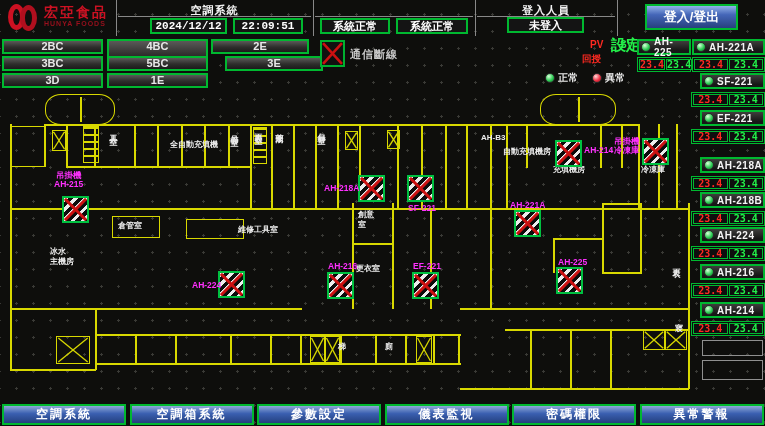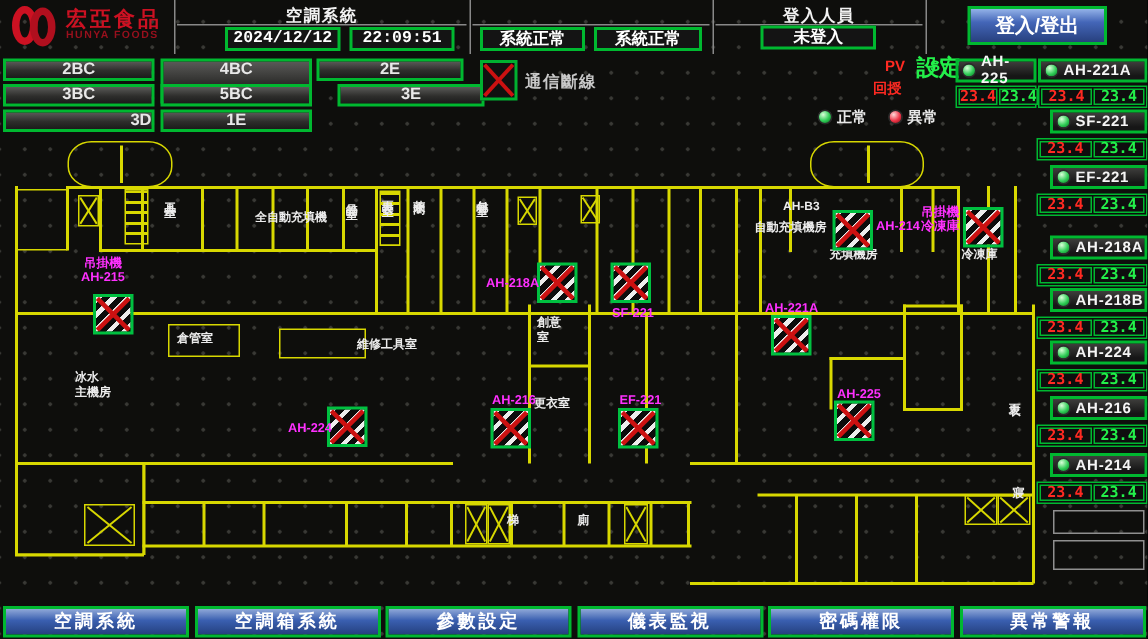--- a/index.html
+++ b/index.html
@@ -103,21 +103,21 @@
     <div class="btn-blue" style="left:645px;top:4px;width:93px;height:26px;line-height:22px">登入/登出</div>
   </div>
 
   <div class="abs" id="zones" style="left:0;top:0">
       <div class="btn-bevel" style="left: 2px; top: 39px; width: 101px; height: 15px; line-height: 11px;">2BC</div>
       <div class="btn-bevel" style="left: 107px; top: 39px; width: 101px; height: 30px; line-height: 11px;">4BC</div>
       <div class="btn-bevel" style="left: 211px; top: 39px; width: 98px; height: 15px; line-height: 11px;">2E</div>
       <div class="btn-bevel" style="left: 2px; top: 56px; width: 101px; height: 15px; line-height: 11px;">3BC</div>
       <div class="btn-bevel" style="left: 107px; top: 56px; width: 101px; height: 15px; line-height: 11px;">5BC</div>
       <div class="btn-bevel" style="left: 211px; top: 56px; width: 98px; height: 15px; line-height: 11px; margin-left: 14px;">3E</div>
-      <div class="btn-bevel" style="left: 2px; top: 73px; width: 101px; height: 15px; line-height: 11px; text-align: right;">3D</div>
+      <div class="btn-bevel" style="left: 2px; top: 73px; width: 101px; height: 15px; line-height: 11px;">3D</div>
       <div class="btn-bevel" style="left: 107px; top: 73px; width: 101px; height: 15px; line-height: 11px;">1E</div>
     </div>
 
   <div class="commx" style="left:320px;top:40px;width:25px;height:27px">
     <svg viewBox="0 0 10 10" preserveAspectRatio="none">
       <line x1="0.5" y1="0.5" x2="9.5" y2="9.5" stroke="#cc1111" stroke-width="2.6" vector-effect="non-scaling-stroke"></line>
       <line x1="9.5" y1="0.5" x2="0.5" y2="9.5" stroke="#cc1111" stroke-width="2.6" vector-effect="non-scaling-stroke"></line>
     </svg>
   </div>
   <div class="commtext" style="left:350px;top:47px">通信斷線</div>
@@ -264,21 +264,21 @@
           <line x1="0.4" y1="0.4" x2="9.6" y2="9.6" stroke="#d8d800" stroke-width="1.3" vector-effect="non-scaling-stroke"></line>
           <line x1="9.6" y1="0.4" x2="0.4" y2="9.6" stroke="#d8d800" stroke-width="1.3" vector-effect="non-scaling-stroke"></line>
         </svg>
       </div>
       <div class="room vert" style="left: 108px; top: 40px;">工具室</div>
       <div class="room" style="left: 158px; top: 52px; padding-left: 12px;">全自動充填機</div>
       <div class="room vert" style="left: 229px; top: 41px;">品管室</div>
       <div class="room vert" style="left: 253px; top: 39px;">更衣室</div>
       <div class="room vert" style="left: 274px; top: 39px;">茶水間</div>
       <div class="room vert" style="left: 316px; top: 39px;">包材室</div>
-      <div class="room" style="left: 481px; top: 45px; margin-left: 41px;">AH-B3</div>
+      <div class="room" style="left: 481px; top: 45px;">AH-B3</div>
       <div class="room" style="left: 118px; top: 133px;">倉管室</div>
       <div class="room" style="left: 190px; top: 137px; padding-left: 48px;">維修工具室</div>
       <div class="room" style="left: 50px; top: 159px;">冰水
 主機房</div>
       <div class="room" style="left: 358px; top: 122px;">創意
 室</div>
       <div class="room" style="left: 356px; top: 176px;">更衣室</div>
       <div class="room" style="left: 503px; top: 59px;">自動充填機房</div>
       <div class="room" style="left: 553px; top: 77px;">充填機房</div>
       <div class="room" style="left: 641px; top: 77px;">冷凍庫</div>

